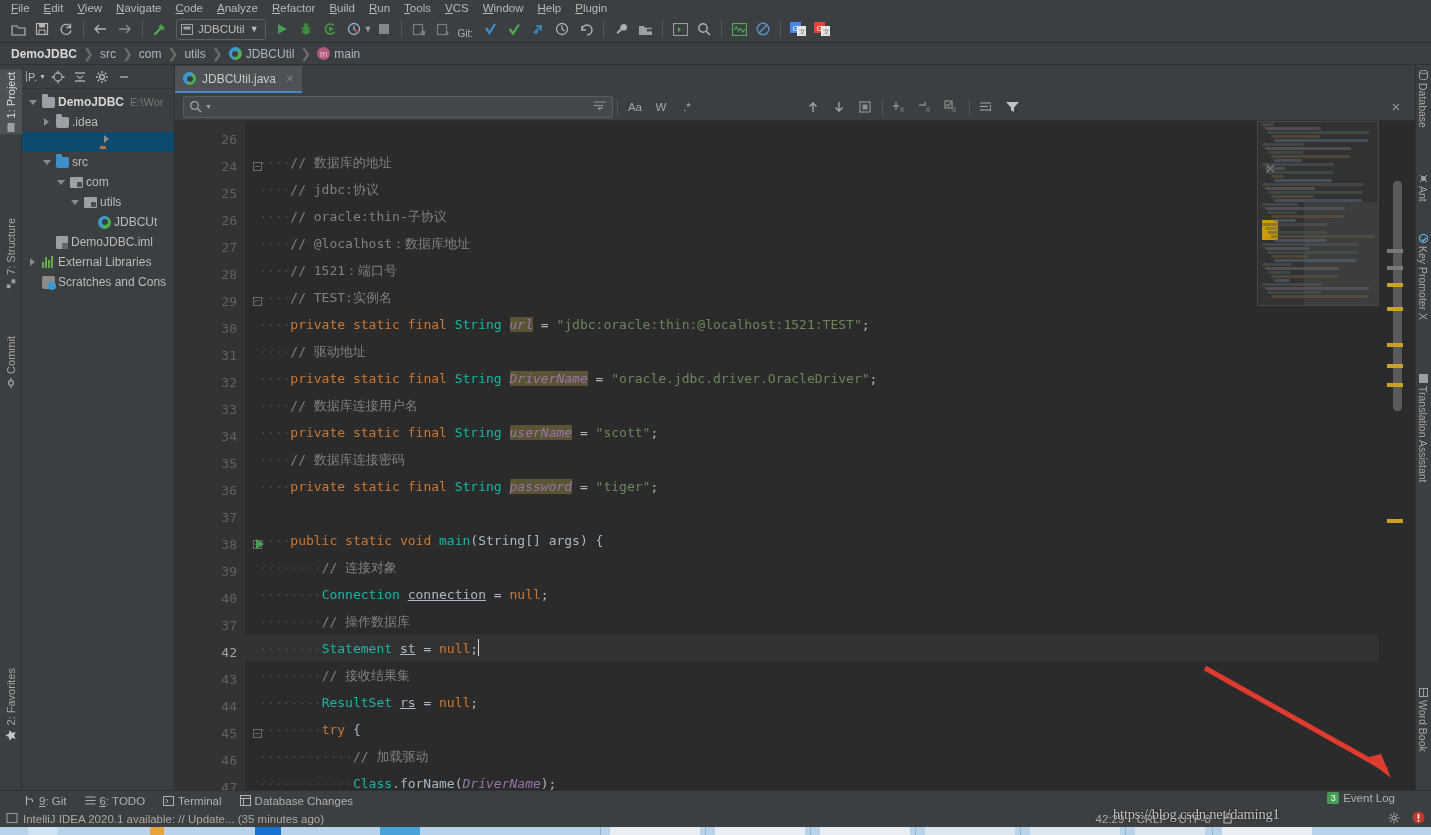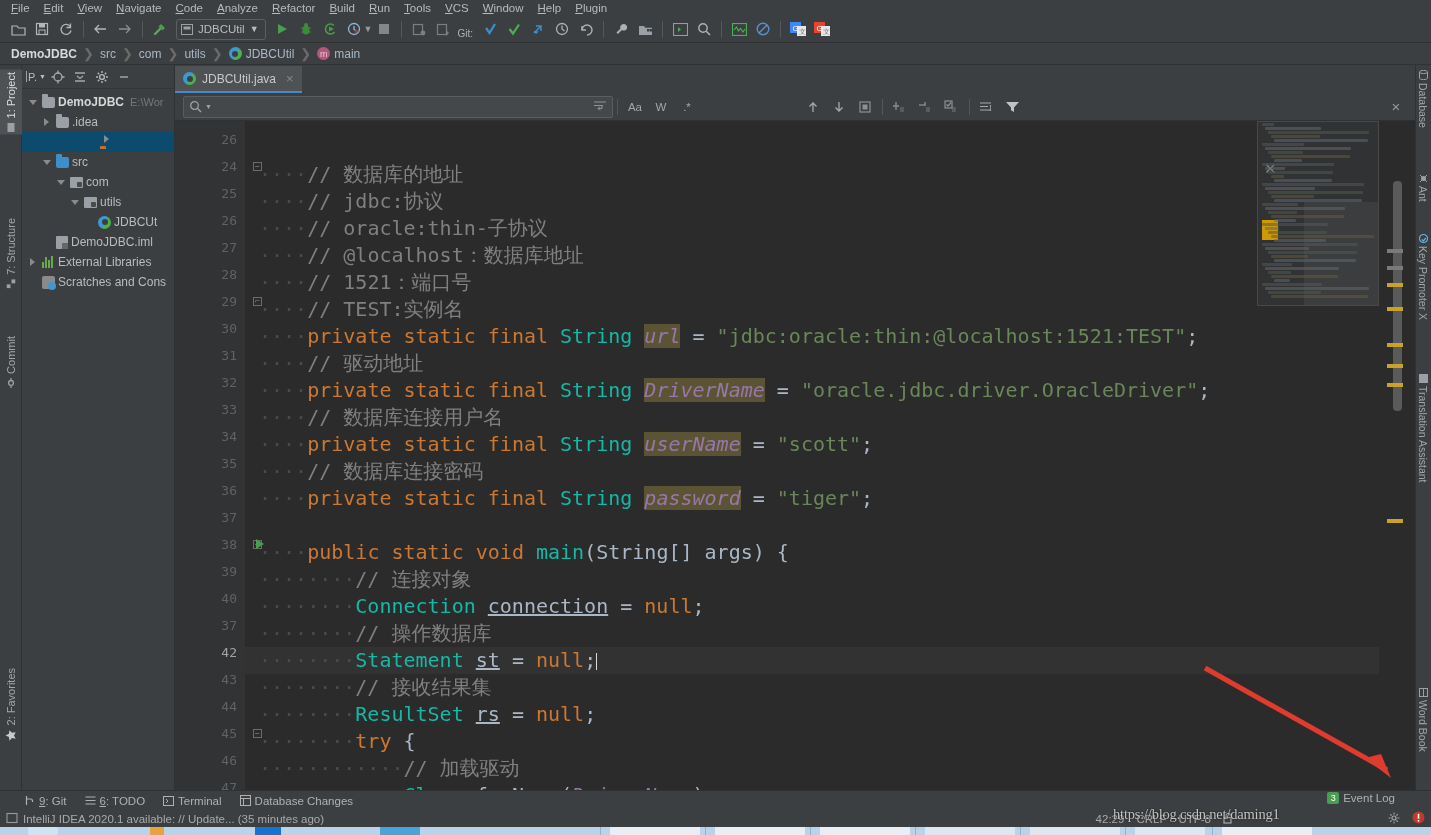--- a/index.html
+++ b/index.html
@@ -150,22 +150,22 @@
   .gline { height:27px; line-height:27px; padding-right:8px; position:relative; }
   .gline.cur { color:#a4a3a3; }
   .fold {
     position:absolute; right:-17px; top:9px; width:9px;height:9px;
     border:1px solid #6b6b6b; color:#888; font-size:8px; line-height:7px; text-align:center;
   }
   .runarrow { position:absolute; right:-19px; top:8px; width:0;height:0;
     border-left:8px solid #499c54; border-top:5px solid transparent; border-bottom:5px solid transparent;}
 
   .codeview {
-    flex:1; position:relative; padding-top:13px;
-    font-family:"DejaVu Sans Mono", monospace; font-size:20px;
+    flex:1; position:relative; padding-top:1px;
+    font-family:"DejaVu Sans Mono", monospace; font-size:13px;
     white-space:pre; overflow:hidden;
   }
   .cline { height:27px; line-height:27px; padding-left:14px; }
   .cline.cur { background:#323232; }
   .indent { color:#4b4b4b; letter-spacing:0; }
   .kw { color:#cc7832; }
   .typ { color:#14b8a6; }
   .fld { color:#9876aa; font-style:italic; background:#5b5434; }
   .fld2 { color:#9876aa; font-style:italic; }
   .str { color:#6a8759; }

